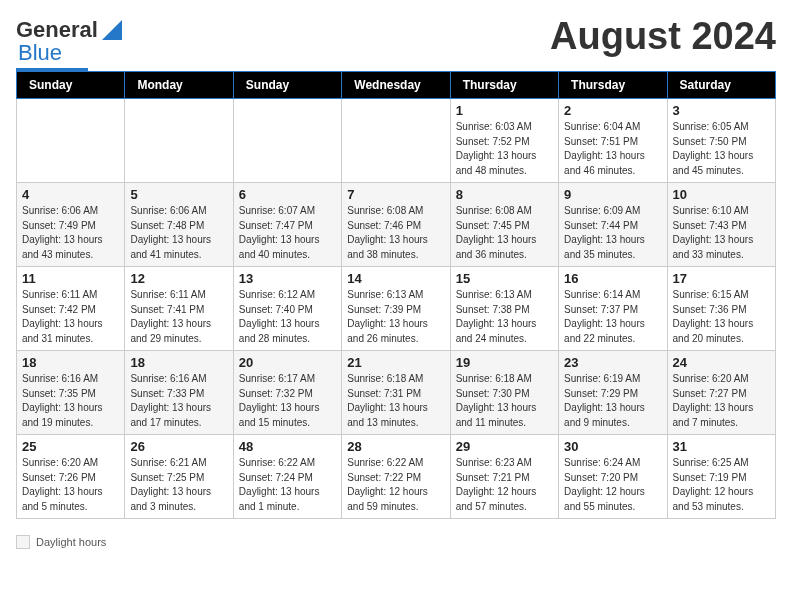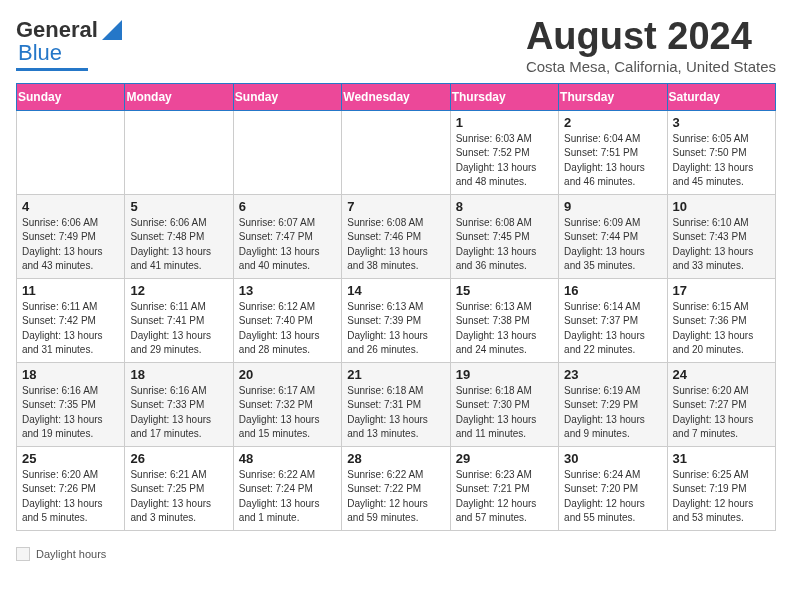--- a/index.html
+++ b/index.html
@@ -7,49 +7,49 @@
       font-family: Arial, sans-serif;
       background: #fff;
       width: 792px;
       min-height: 612px;
       padding: 16px;
     }
     .header-area {
       display: flex;
       justify-content: space-between;
       align-items: flex-start;
-      margin-bottom: 8px;
+      margin-bottom: 0;
     }
     .logo {
       display: flex;
       flex-direction: column;
       align-items: flex-start;
     }
     .title-area {
-      text-align: left;
+      text-align: center;
     }
     .main-title {
       font-size: 38px;
       font-weight: bold;
       color: #333;
       line-height: 1.1;
     }
     .sub-title {
       font-size: 15px;
       color: #555;
     }
     table {
       width: 100%;
       border-collapse: collapse;
       font-size: 11px;
     }
     thead tr th {
-      background: #ec4899;
+      background: #000000;
       color: #fff;
-      padding: 6px 1px;
+      padding: 6px 12px;
       font-size: 12px;
       font-weight: bold;
       text-align: left;
       border: 1px solid #2577c8;
     }
     tbody tr td {
       border: 1px solid #ccc;
       padding: 4px 5px;
       vertical-align: top;
       width: calc(100% / 7);
@@ -101,21 +101,20 @@
         <polygon points="4,24 24,4 24,24" fill="#2577c8"></polygon>
       </svg>
     </div>
     <div style="display:flex; align-items:center; margin-top:-4px;">
       <span style="font-size:22px; font-weight:normal; color:#2577c8; margin-left:2px;">Blue</span>
     </div>
     <div style="width:72px; height:3px; background:#2577c8; margin-top:2px;"></div>
   </div>
   <div class="title-area">
     <div class="main-title">August 2024</div>
-    <div class="sub-title">Costa Mesa, California, United States</div>
   </div>
 </div>
 
 <table>
   <thead>
     <tr id="header-row">
         <th>Sunday</th>
         <th>Monday</th>
         <th>Sunday</th>
         <th>Wednesday</th>

